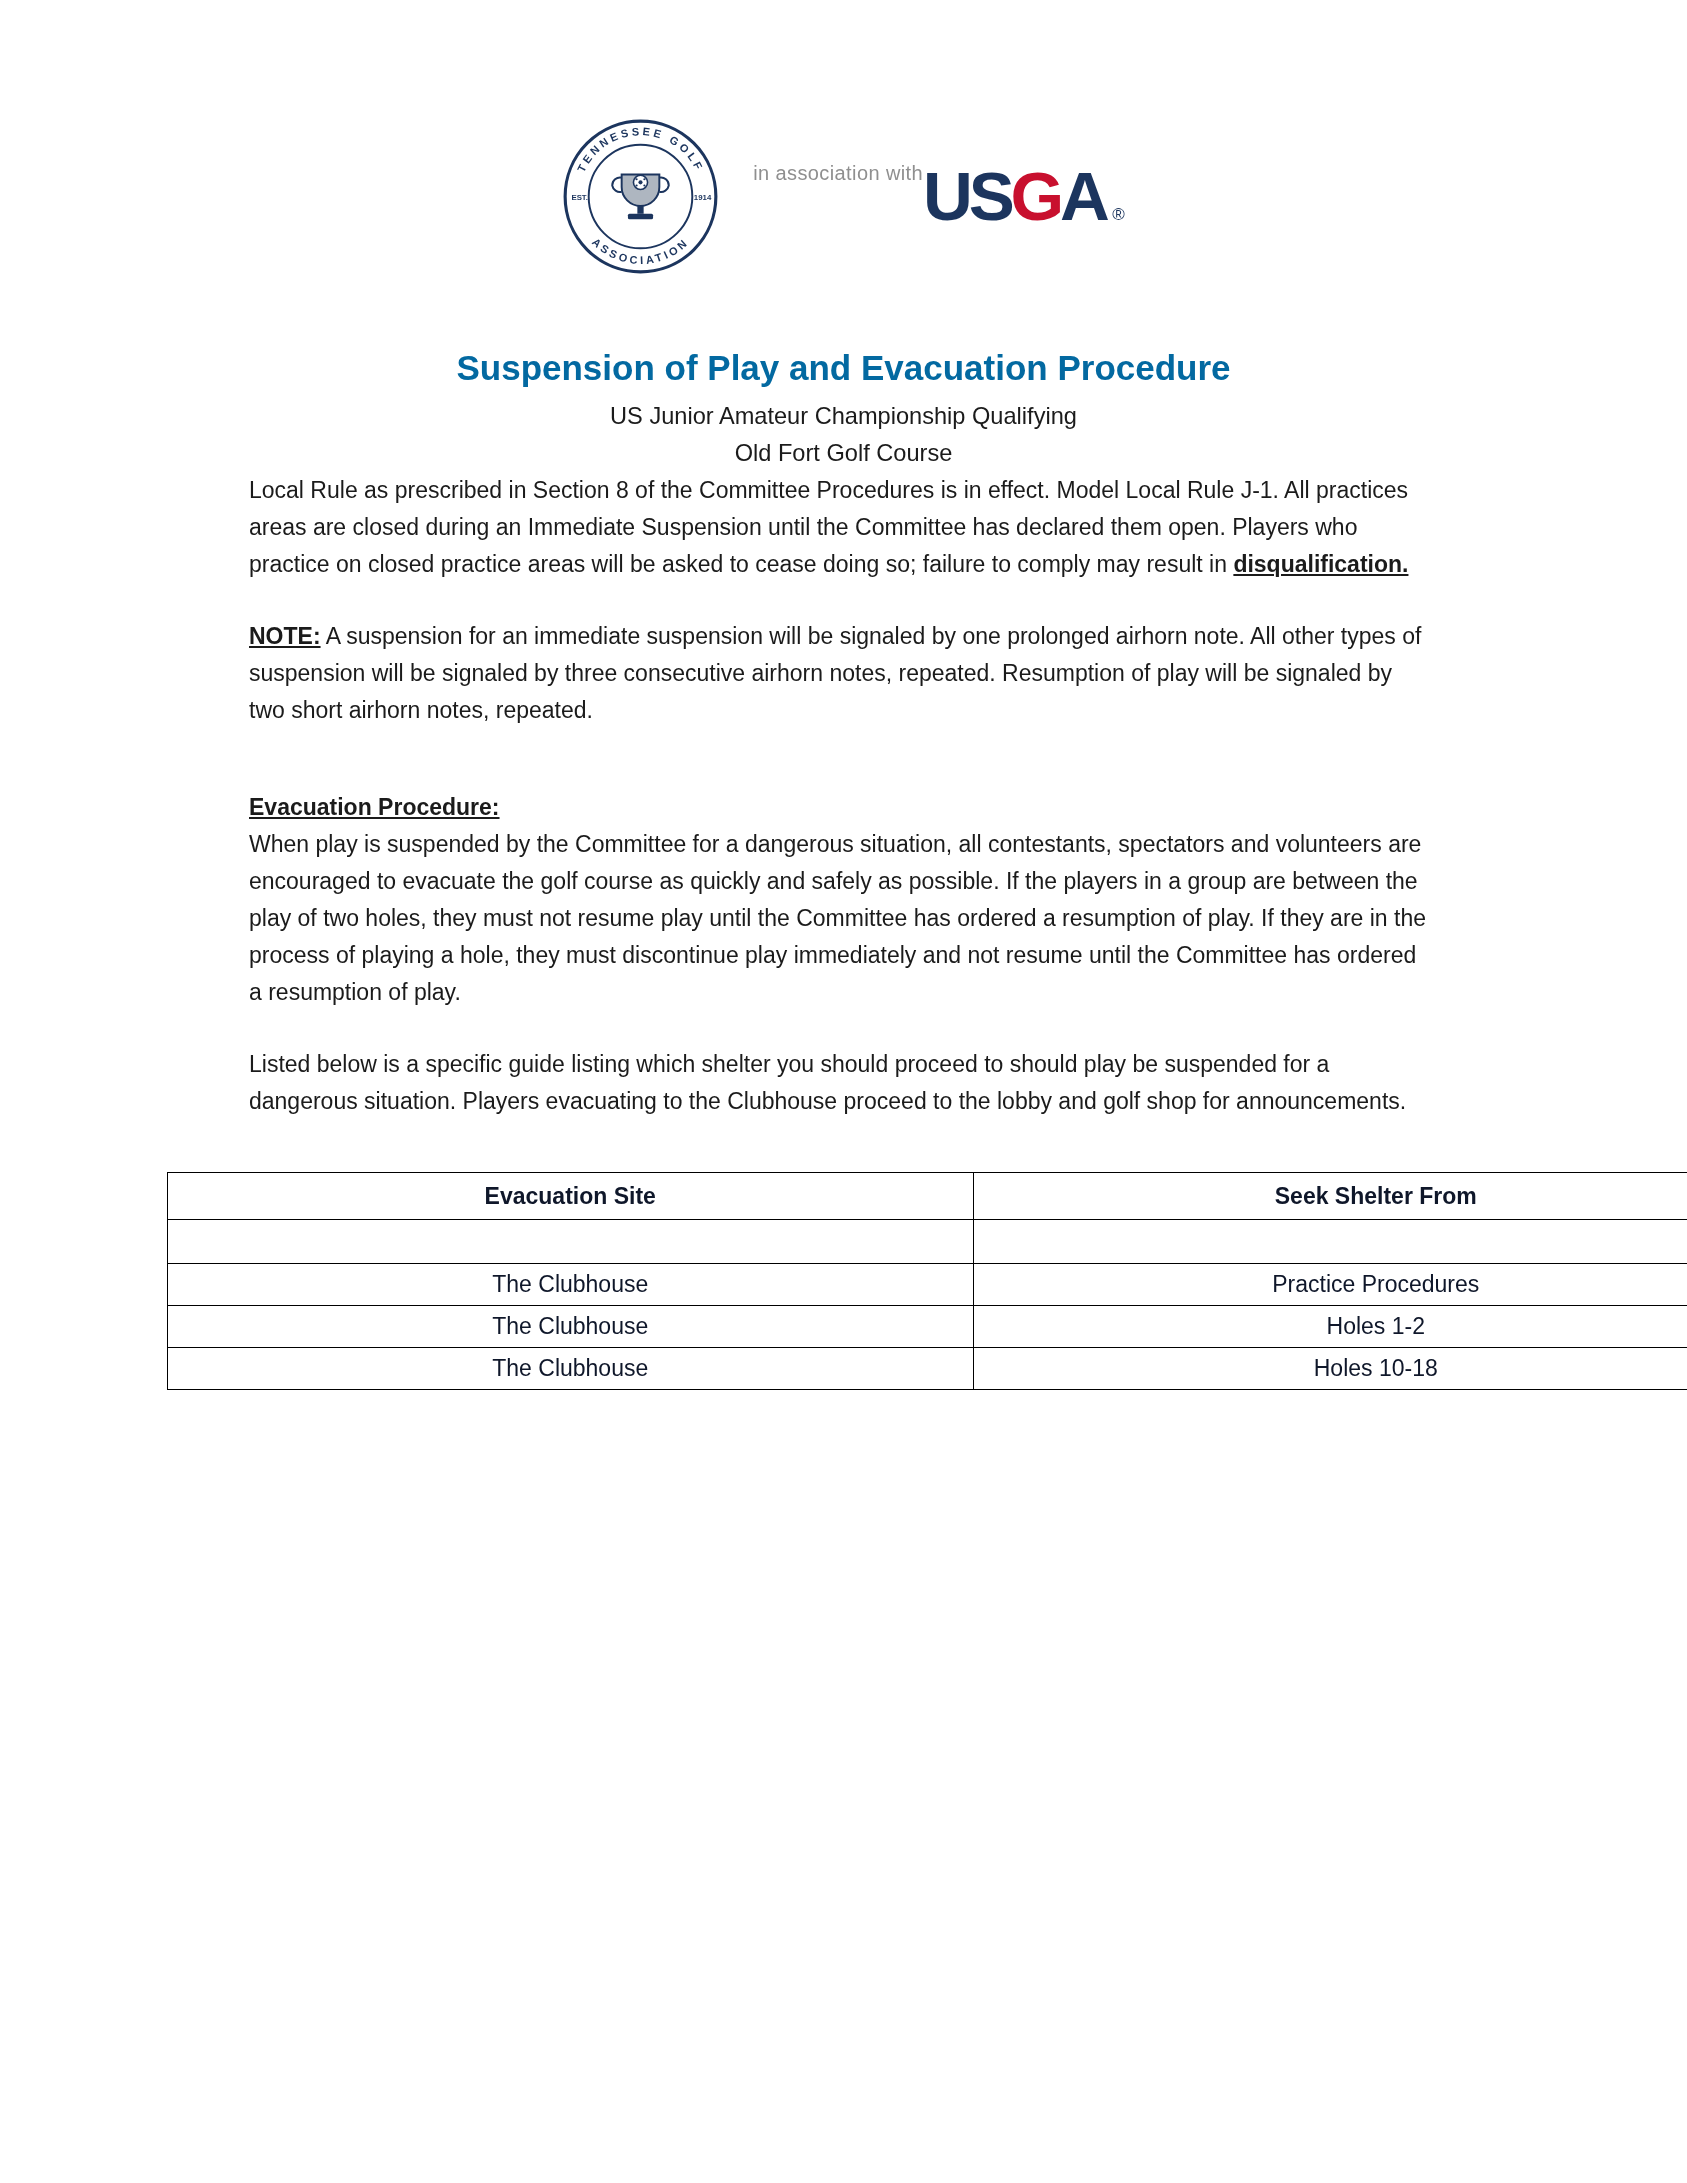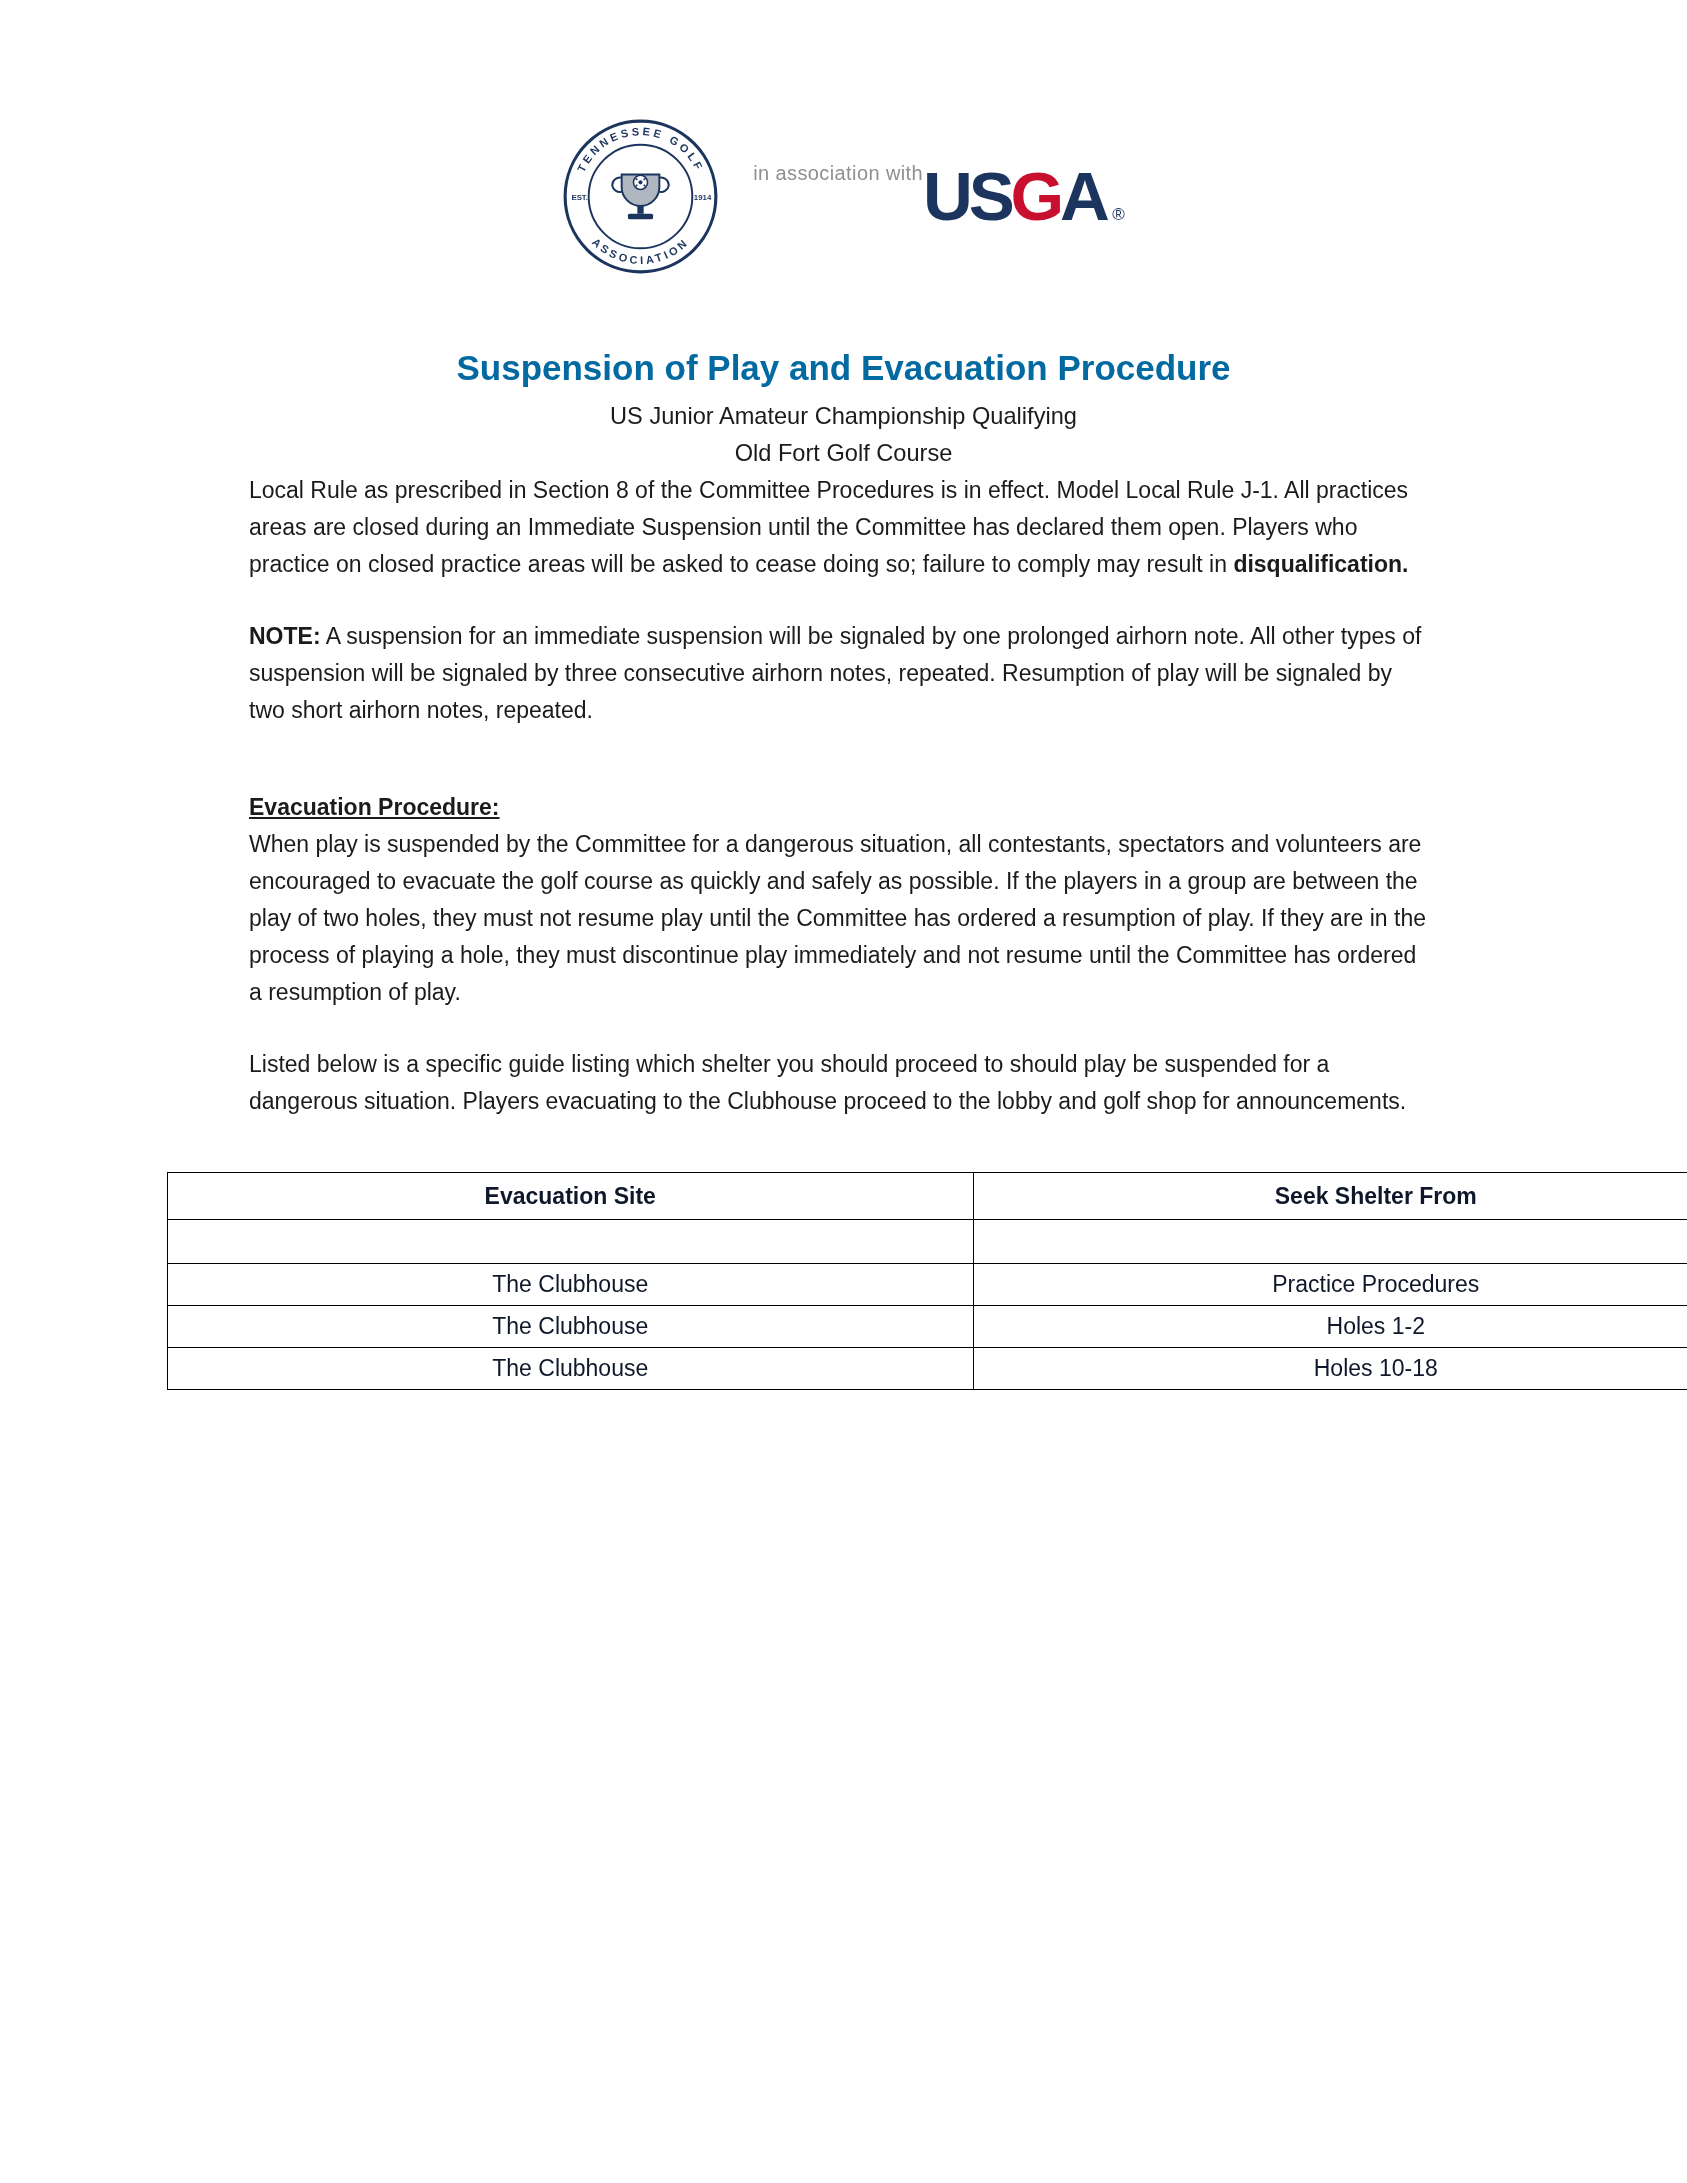--- a/index.html
+++ b/index.html
@@ -64,21 +64,21 @@
     line-height:37px;
   }
   .section-heading {
     margin-top:60px;
     font-weight:700;
     text-decoration:underline;
   }
   .section-heading.first { margin-top:56px; }
   .para { margin-top:0; }
   .para + .para { margin-top:35px; }
-  .para .bold-inline { font-weight:700; }
+  .para .bold-inline { font-weight:700;text-decoration:underline; }
 
   
   .evac-table-wrap { margin:52px 0 0 167px; }
   table.evac-table {
     width:1612px;
     border-collapse:collapse;
     border:1.7px solid #000000;
     table-layout:fixed;
     font-size:23px;
     color:#0f172a;

